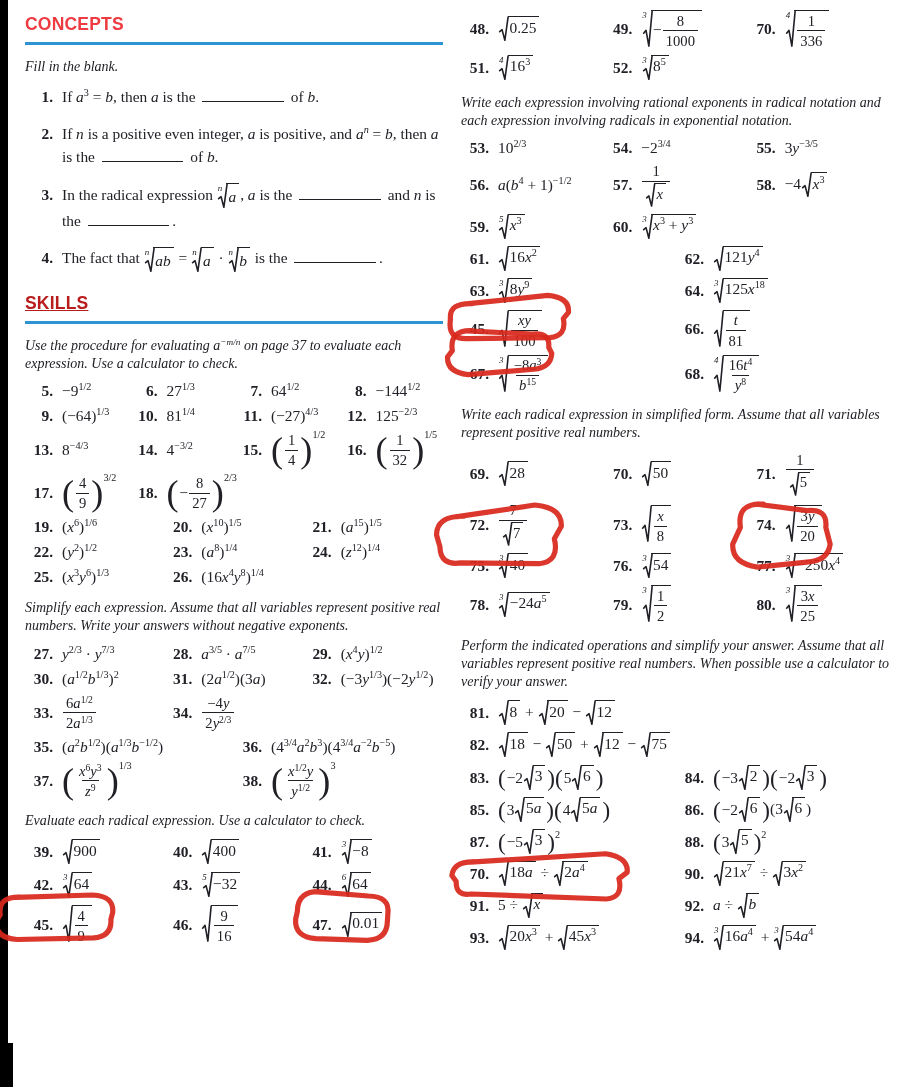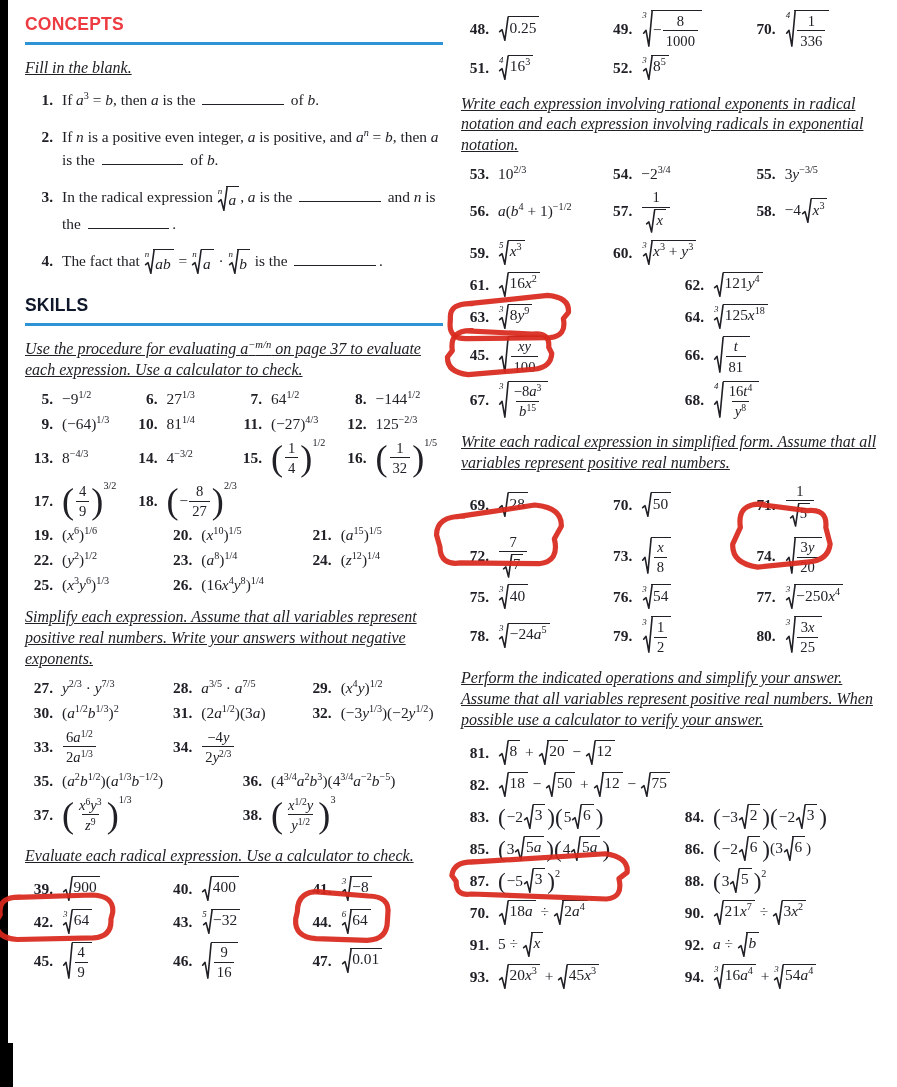--- a/index.html
+++ b/index.html
@@ -9,21 +9,21 @@
   .edge-corner{position:absolute;left:0;bottom:0;width:13px;height:44px;background:#000;}
   .col{position:absolute;}
   .col.left{left:25px;top:8px;width:418px;}
   .col.right{left:461px;top:4px;width:430px;}
 
   .heading{font-family:"Liberation Sans",sans-serif;font-weight:bold;font-size:17.5px;
            letter-spacing:.2px;margin:6px 0 0 0;}
   .rule{height:3px;margin:7px 0 0 0;}
   .gap-top{margin-top:20px;}
 
-  .instr{font-style:italic;font-size:16px;line-height:1.3;margin:13px 0 9px 0;text-decoration:underline;}
+  .instr{font-style:italic;font-size:14px;line-height:1.3;margin:13px 0 9px 0;}
   .citem{display:flex;margin:9px 0 14px 0;font-size:15.4px;line-height:1.5;}
   .citem .pnum{flex:0 0 26px;}
   .ctext{flex:1;}
 
   .pnum{font-weight:bold;min-width:28px;text-align:right;margin-right:9px;font-size:15.4px;display:inline-block;}
   .prow{display:flex;align-items:center;margin:7px 0;}
   .col.right .prow{margin:6px 0;}
   .pcell{overflow:visible;}
   .c4 .pcell{width:25%;}
   .c3 .pcell{width:33.33%;}
@@ -102,21 +102,21 @@
               <span class="rc"><i>a</i></span>
             </span> · <span class="sq">
               <sup class="ri"><i>n</i></sup>
               <svg class="rsvg" viewBox="0 0 22 60" preserveAspectRatio="none">
                 <path d="M1.5 36 L7 31.5 L13.5 56 L21 2.2" fill="none" stroke="currentColor" stroke-width="1.6" vector-effect="non-scaling-stroke" stroke-linejoin="round" stroke-linecap="round"></path>
               </svg>
               <span class="rc"><i>b</i></span>
             </span> is the <span class="blank"></span>.</span>
         </div>
       </div>
-    <h2 class="heading gap-top" style="color: #0f172a;">SKILLS</h2>
+    <h2 class="heading gap-top" style="color: #b91c1c; text-decoration: underline;">SKILLS</h2>
     <div class="rule" style="background: rgb(46, 147, 212);"></div>
     <div>
         <p class="instr">Use the procedure for evaluating <i>a</i><sup>−<i>m</i>/<i>n</i></sup> on page 37 to evaluate each expression. Use a calculator to check.</p>
         <div class="prow c4">
           <div class="pcell"><span class="pin">
               <span class="pnum">5.</span>
               <span class="pexpr">−9<sup>1/2</sup></span>
             </span></div>
           <div class="pcell"><span class="pin">
               <span class="pnum">6.</span>

